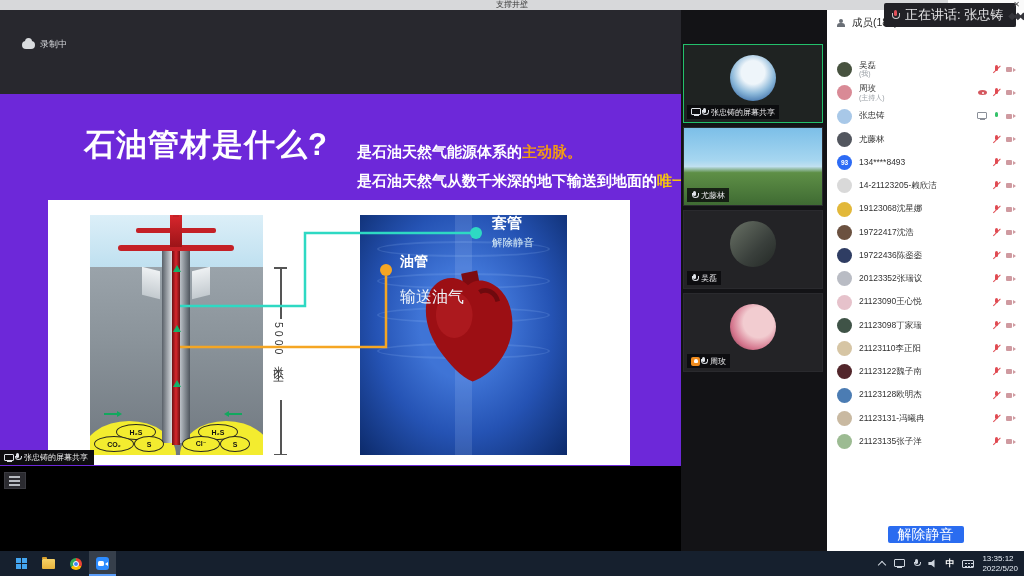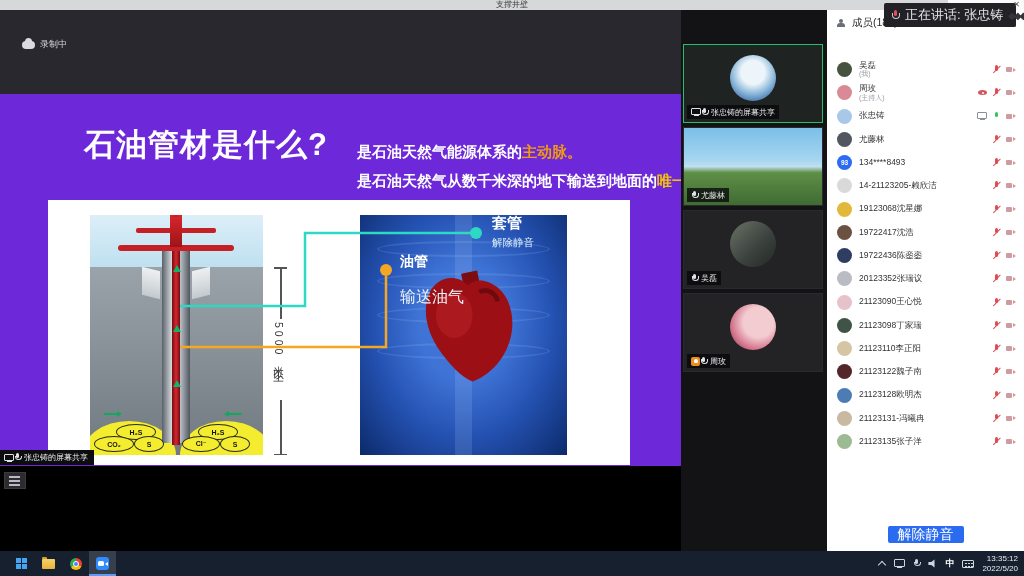--- a/index.html
+++ b/index.html
@@ -136,21 +136,21 @@
         display:flex;align-items:center;gap:5px;padding:0 6px;box-sizing:border-box;z-index:50}
   #toast .toast-label{font-size:13px;color:#e6e6e8;white-space:nowrap}
   #toast .watermark{margin-left:auto;color:#35353b;font-size:10px;letter-spacing:-2px}
 
   
   #taskbar{position:absolute;left:0;top:551px;width:1024px;height:25px;background:#16202e;z-index:10;
         display:flex;align-items:center;padding:0 6px 0 8px;box-sizing:border-box}
   .app{width:27px;height:25px;display:flex;align-items:center;justify-content:center;flex:none}
   .app.active{background:rgba(255,255,255,.14);box-shadow:inset 0 -2px 0 #5a9cf8}
   #tray{margin-left:auto;display:flex;align-items:center;gap:8px}
-  #clock{text-align:right;font-size:8px;color:#e6ecf4;line-height:9.5px}
+  #clock{text-align:left;font-size:8px;color:#e6ecf4;line-height:9.5px}
 
   
   .ic{display:inline-block;position:relative;vertical-align:middle;flex:none}
   .ic-mic-off,.ic-mic-on{width:9px;height:9px}
   .ic-mic-off::before,.ic-mic-on::before{content:"";position:absolute;left:3px;top:0;width:3px;height:5.5px;border-radius:1.5px;background:#e04b52}
   .ic-mic-on::before{background:#35c26a}
   .ic-mic-off::after{content:"";position:absolute;left:0;top:4px;width:9.5px;height:1.2px;background:#e04b52;transform:rotate(-45deg)}
   .ic-cam-off{width:10px;height:7px}
   .ic-cam-off::before{content:"";position:absolute;left:0;top:1px;width:6px;height:5px;background:#cf9aa0;border-radius:1px}
   .ic-cam-off::after{content:"";position:absolute;right:0;top:1.5px;border-left:3.5px solid #cf9aa0;

